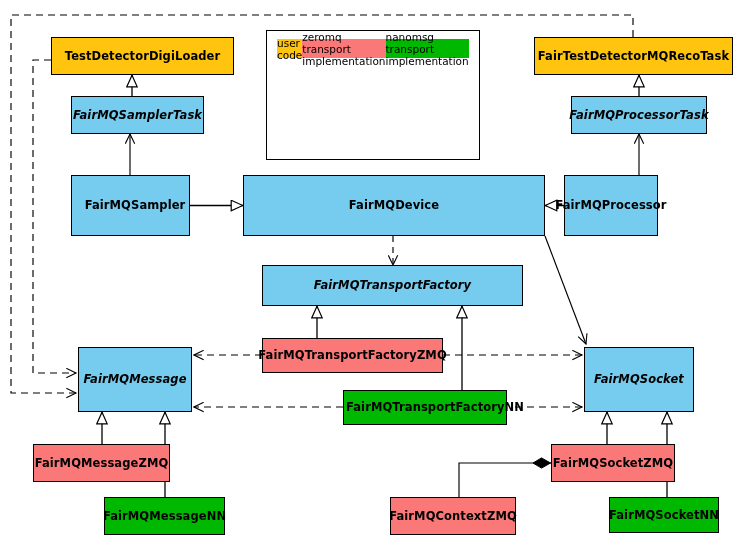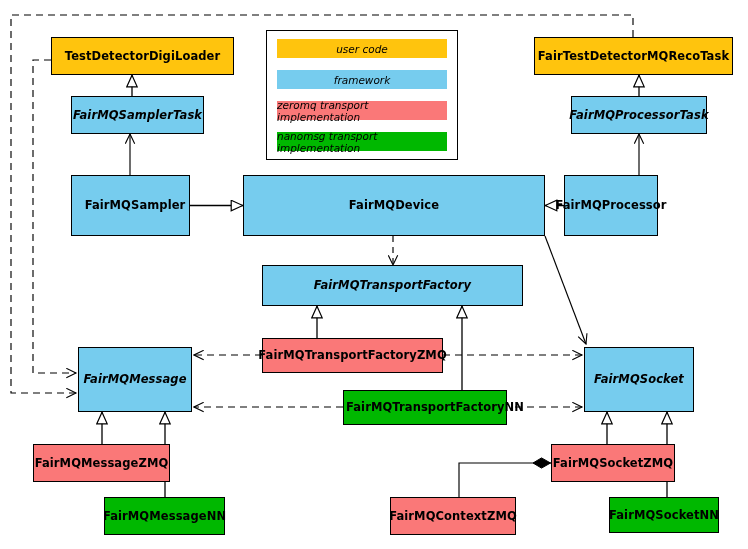--- a/index.html
+++ b/index.html
@@ -24,27 +24,27 @@
     letter-spacing:0.1px;
     z-index:3;
   }
   .node.abstract{font-style:italic;}
   .c-user{background:#ffc40d;}
   .c-framework{background:#76ccee;}
   .c-zmq{background:#fa7878;}
   .c-nn{background:#00b800;}
   #legend{
     position:absolute;
-    left:266px;top:30px;width:192px;height:130px;
+    left:266px;top:30px;width:214px;height:130px;
     background:#ffffff;
     border:1.6px solid #000000;
     box-sizing:border-box;
     z-index:4;
     padding:8px 10px;
-    display:flex;flex-direction:column;justify-content:space-between;font-style:italic;
+    display:flex;flex-direction:row;justify-content:space-between;
   }
   .legend-row{
     height:19px;
     display:flex;align-items:center;justify-content:center;
     font-size:10.5px;font-weight:normal;color:#000000;
   }
 </style>
 </head>
 <body>
 
@@ -107,21 +107,20 @@
       <path d="M607,444 L607,412" marker-end="url(#hollowTri)"></path>
 
       <path d="M667,497 L667,412" marker-end="url(#hollowTri)"></path>
 
       <path d="M459,497 L459,463 L551,463" marker-end="url(#blackDiamond)" stroke-width="1.15"></path>
     </g>
   </svg>
 
   <div id="legend">
     <div class="legend-row c-user">user code</div>
-    <div class="legend-row c-framework">framework</div>
     <div class="legend-row c-zmq">zeromq transport implementation</div>
     <div class="legend-row c-nn">nanomsg transport implementation</div>
   </div>
 
   <div id="nodes">
       <div class="node c-user" style="left: 51px; top: 37px; width: 183px; height: 38px;">TestDetectorDigiLoader</div>
       <div class="node c-user" style="left: 534px; top: 37px; width: 199px; height: 38px;">FairTestDetectorMQRecoTask</div>
       <div class="node c-framework abstract" style="left: 71px; top: 96px; width: 133px; height: 38px;">FairMQSamplerTask</div>
       <div class="node c-framework abstract" style="left: 571px; top: 96px; width: 136px; height: 38px;">FairMQProcessorTask</div>
       <div class="node c-framework" style="left: 71px; top: 175px; width: 119px; height: 61px; padding-left: 9px;">FairMQSampler</div>

